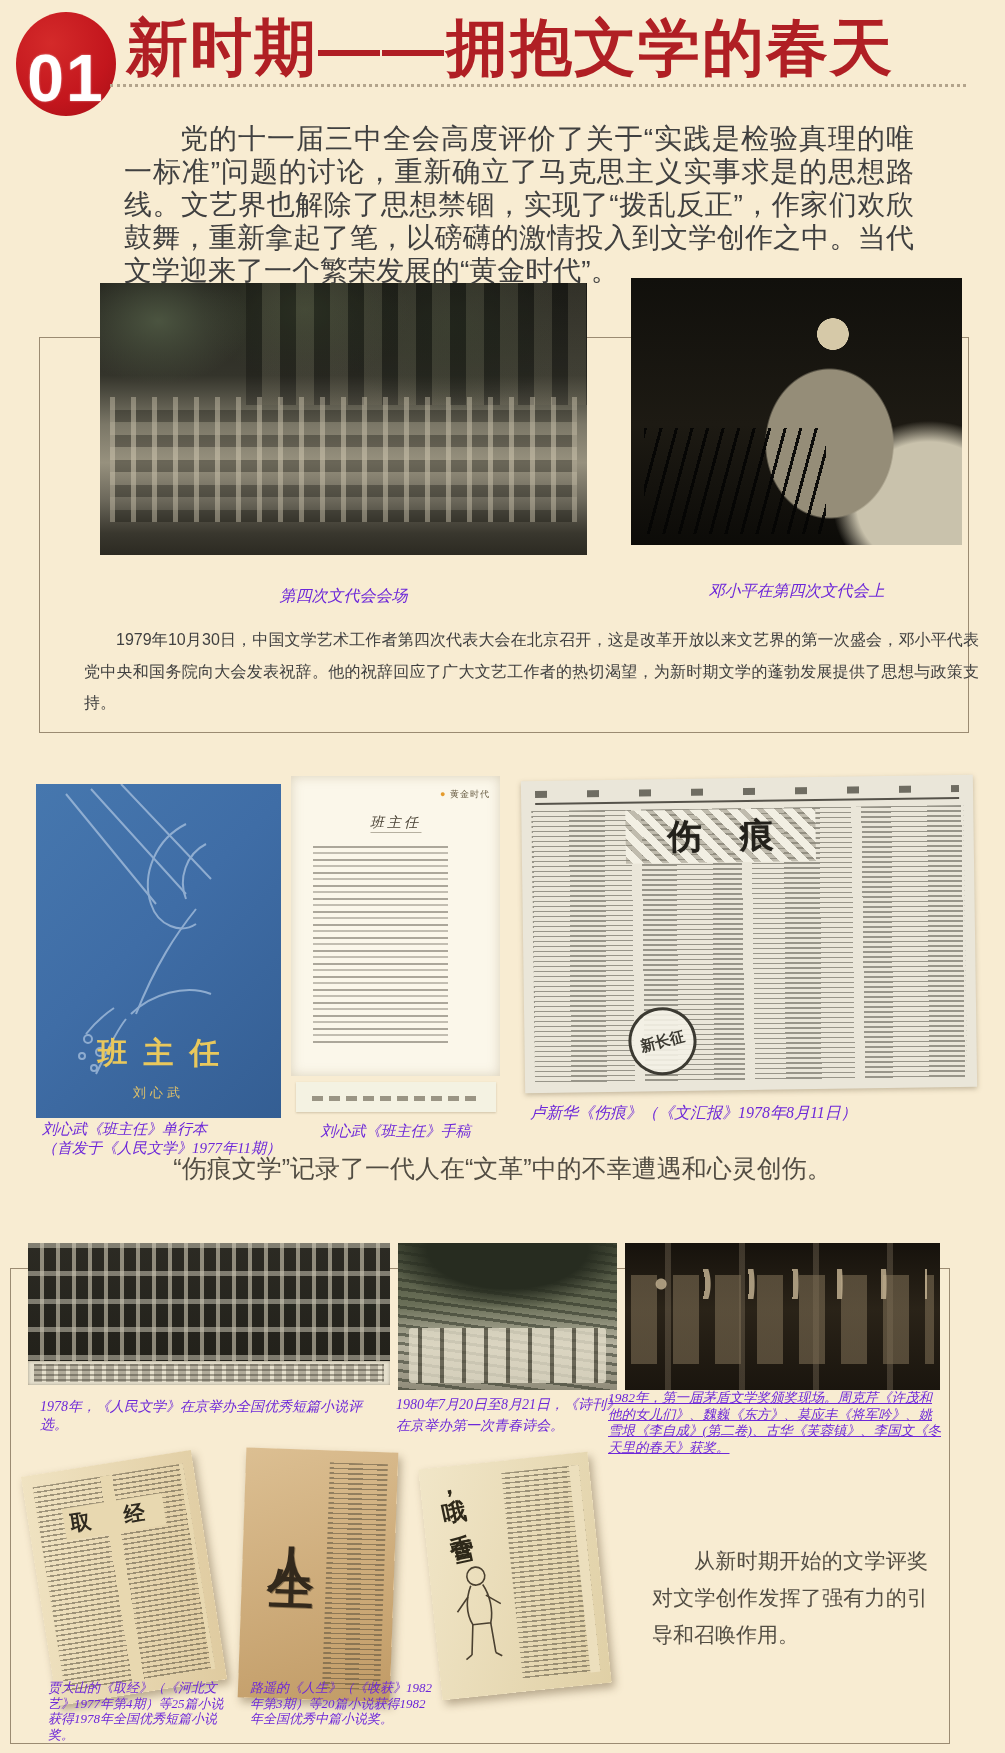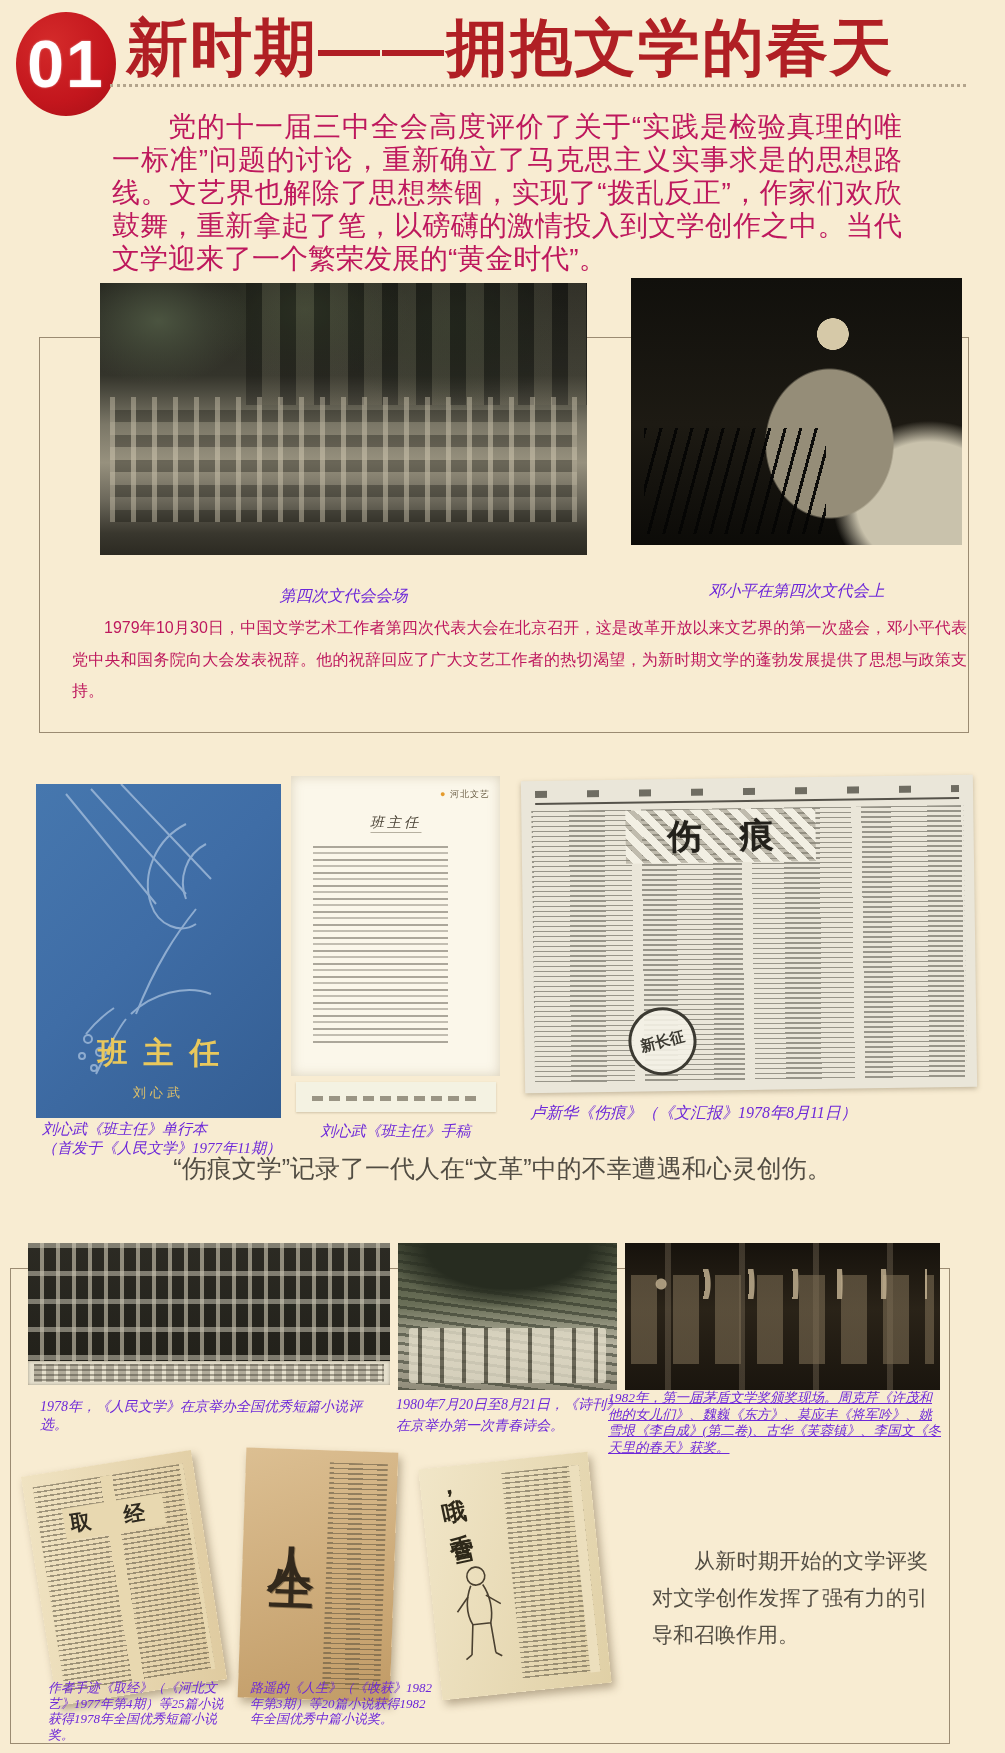--- a/index.html
+++ b/index.html
@@ -3,29 +3,29 @@
 <meta charset="utf-8">
 <style>
   html,body{margin:0;padding:0;background:#f8ecd2;}
   .page{position:relative;width:1005px;height:1753px;background:#f8ecd2;overflow:hidden;
         font-family:"Liberation Sans",sans-serif;}
   .abs{position:absolute;}
 
   
   .badge{left:16px;top:12px;width:100px;height:104px;border-radius:50%;
          background:radial-gradient(circle at 35% 30%,#d42a2a,#c3161d 60%,#a50f16);
-         display:flex;align-items:center;justify-content:center;}
+         display:flex;align-items:flex-end;justify-content:center;}
   .badge span{color:#fff;font-size:66px;font-weight:bold;letter-spacing:2px;
               text-shadow:0 0 2px rgba(255,255,255,.6);}
   .title{left:126px;top:6px;margin:0;font-size:62px;font-weight:bold;color:#b01f24;
          letter-spacing:2px;white-space:nowrap;}
   .dotted{left:110px;top:84px;width:856px;height:0;border-top:3px dotted #b3a48c;}
 
   
-  .bodytext{color:#be185d;text-align:justify;margin:0;}
+  .bodytext{color:#404040;text-align:justify;margin:12px;}
   .intro{left:112px;top:110px;width:790px;font-size:28px;line-height:33px;text-indent:2em;}
 
   
   .box{border:1px solid #9b8b72;background:transparent;}
   .box1{left:39px;top:337px;width:928px;height:394px;}
   .box2{left:10px;top:1268px;width:938px;height:474px;}
 
   
   .k{font-family:"Liberation Serif",serif;font-style:italic;color:#6d28d9;margin:0;}
 
@@ -205,21 +205,21 @@
         <circle cx="46" cy="272" r="3"></circle>
           <circle cx="58" cy="284" r="3"></circle>
         <path d="M60,290 C70,270 78,250 90,235 M50,250 C58,240 66,232 78,224"></path>
       </g>
     </svg>
     <span class="bb-title">班主任</span>
     <span class="bb-author">刘心武</span>
   </div>
 
   <div class="abs photo manuscript">
-    <span class="ms-tag">河北文艺</span>
+    <span class="ms-tag">黄金时代</span>
     <span class="ms-title">班主任</span>
     <div class="ms-lines"></div>
   </div>
   <div class="abs ms-note"></div>
 
   <div class="abs photo newspaper">
     <div class="np-head"></div>
     <div class="np-cols"></div>
     <div class="np-titleband">
       <span class="np-title">伤痕</span>
@@ -265,16 +265,16 @@
         <circle cx="30" cy="14" r="9"></circle>
         <path d="M24,23 C18,35 16,50 22,62 L40,62 C44,50 42,34 36,23"></path>
         <path d="M22,62 L18,92 M40,62 L42,92 M18,92 L12,96 M42,92 L48,96"></path>
         <path d="M20,34 L8,48 M38,34 L52,44"></path>
       </g>
     </svg>
   </div>
 
   <p class="abs awards-statement">从新时期开始的文学评奖对文学创作发挥了强有力的引导和召唤作用。</p>
 
-  <p class="abs k b1">作者手迹《取经》（《河北文艺》1977年第4期）等25篇小说获得1978年全国优秀短篇小说奖。</p>
+  <p class="abs k b1">贾大山的《取经》（《河北文艺》1977年第4期）等25篇小说获得1978年全国优秀短篇小说奖。</p>
   <p class="abs k b2">路遥的《人生》（《收获》1982年第3期）等20篇小说获得1982年全国优秀中篇小说奖。</p>
 
 </div>
 
 </body></html>

